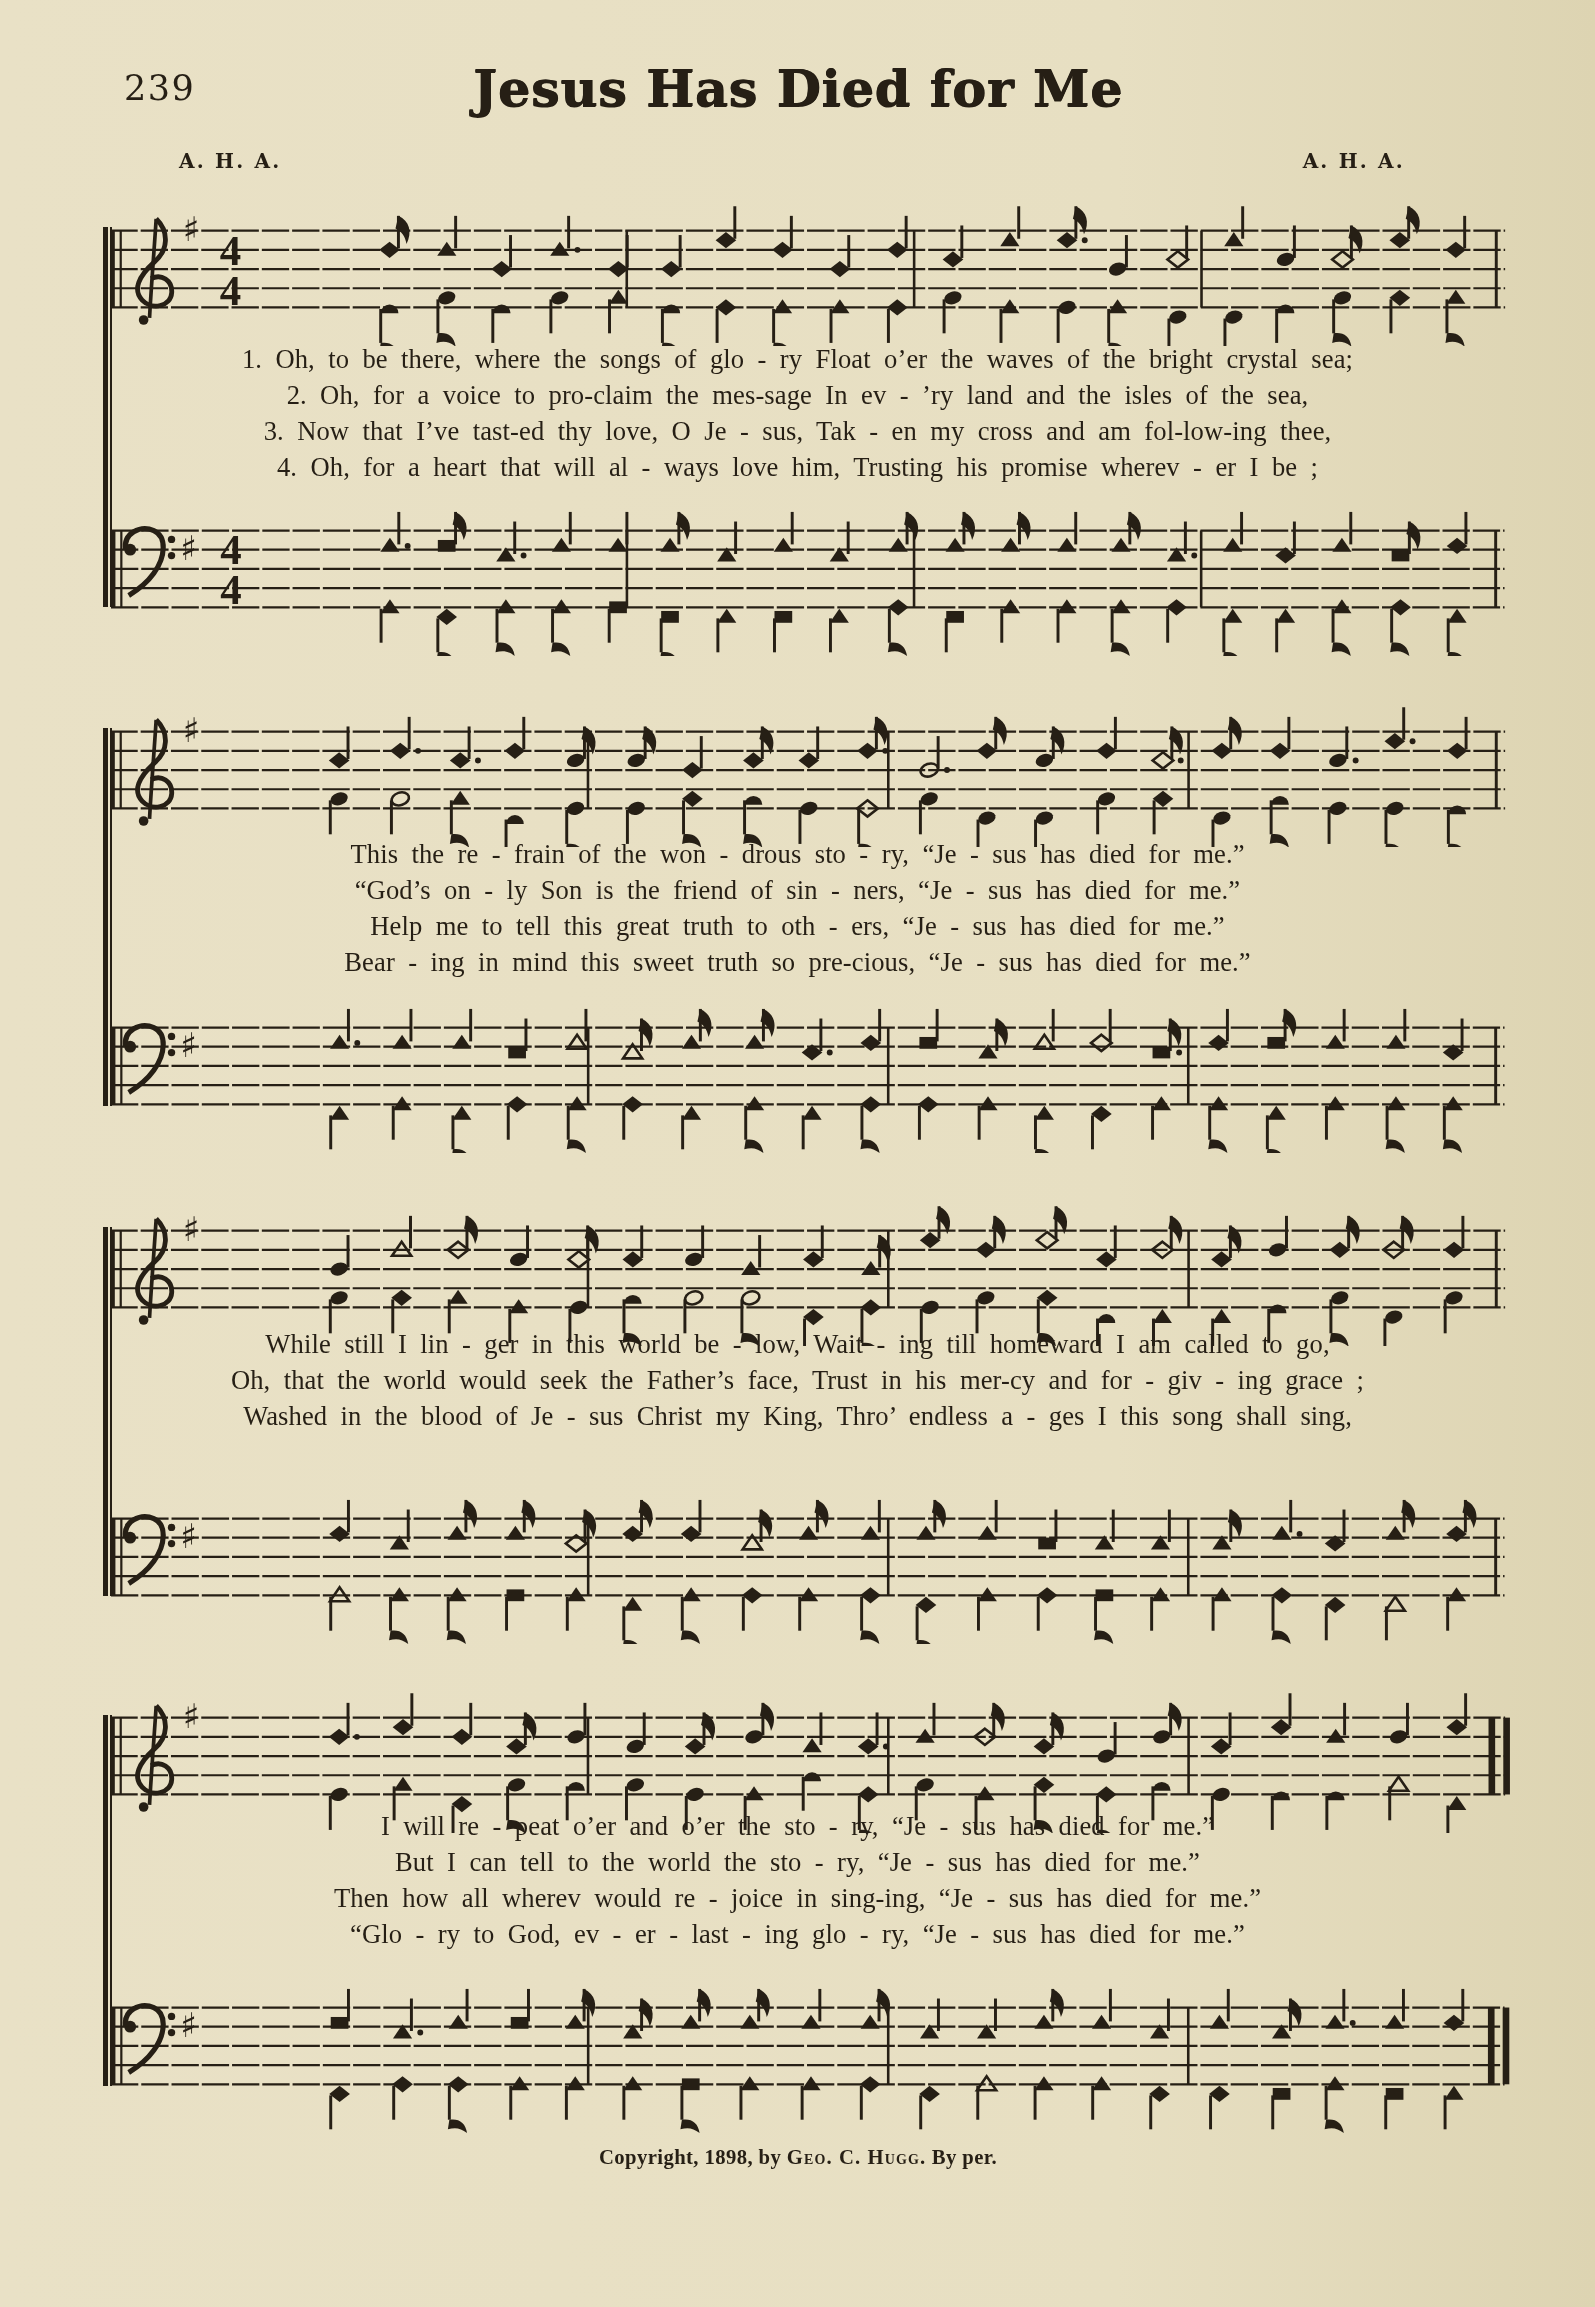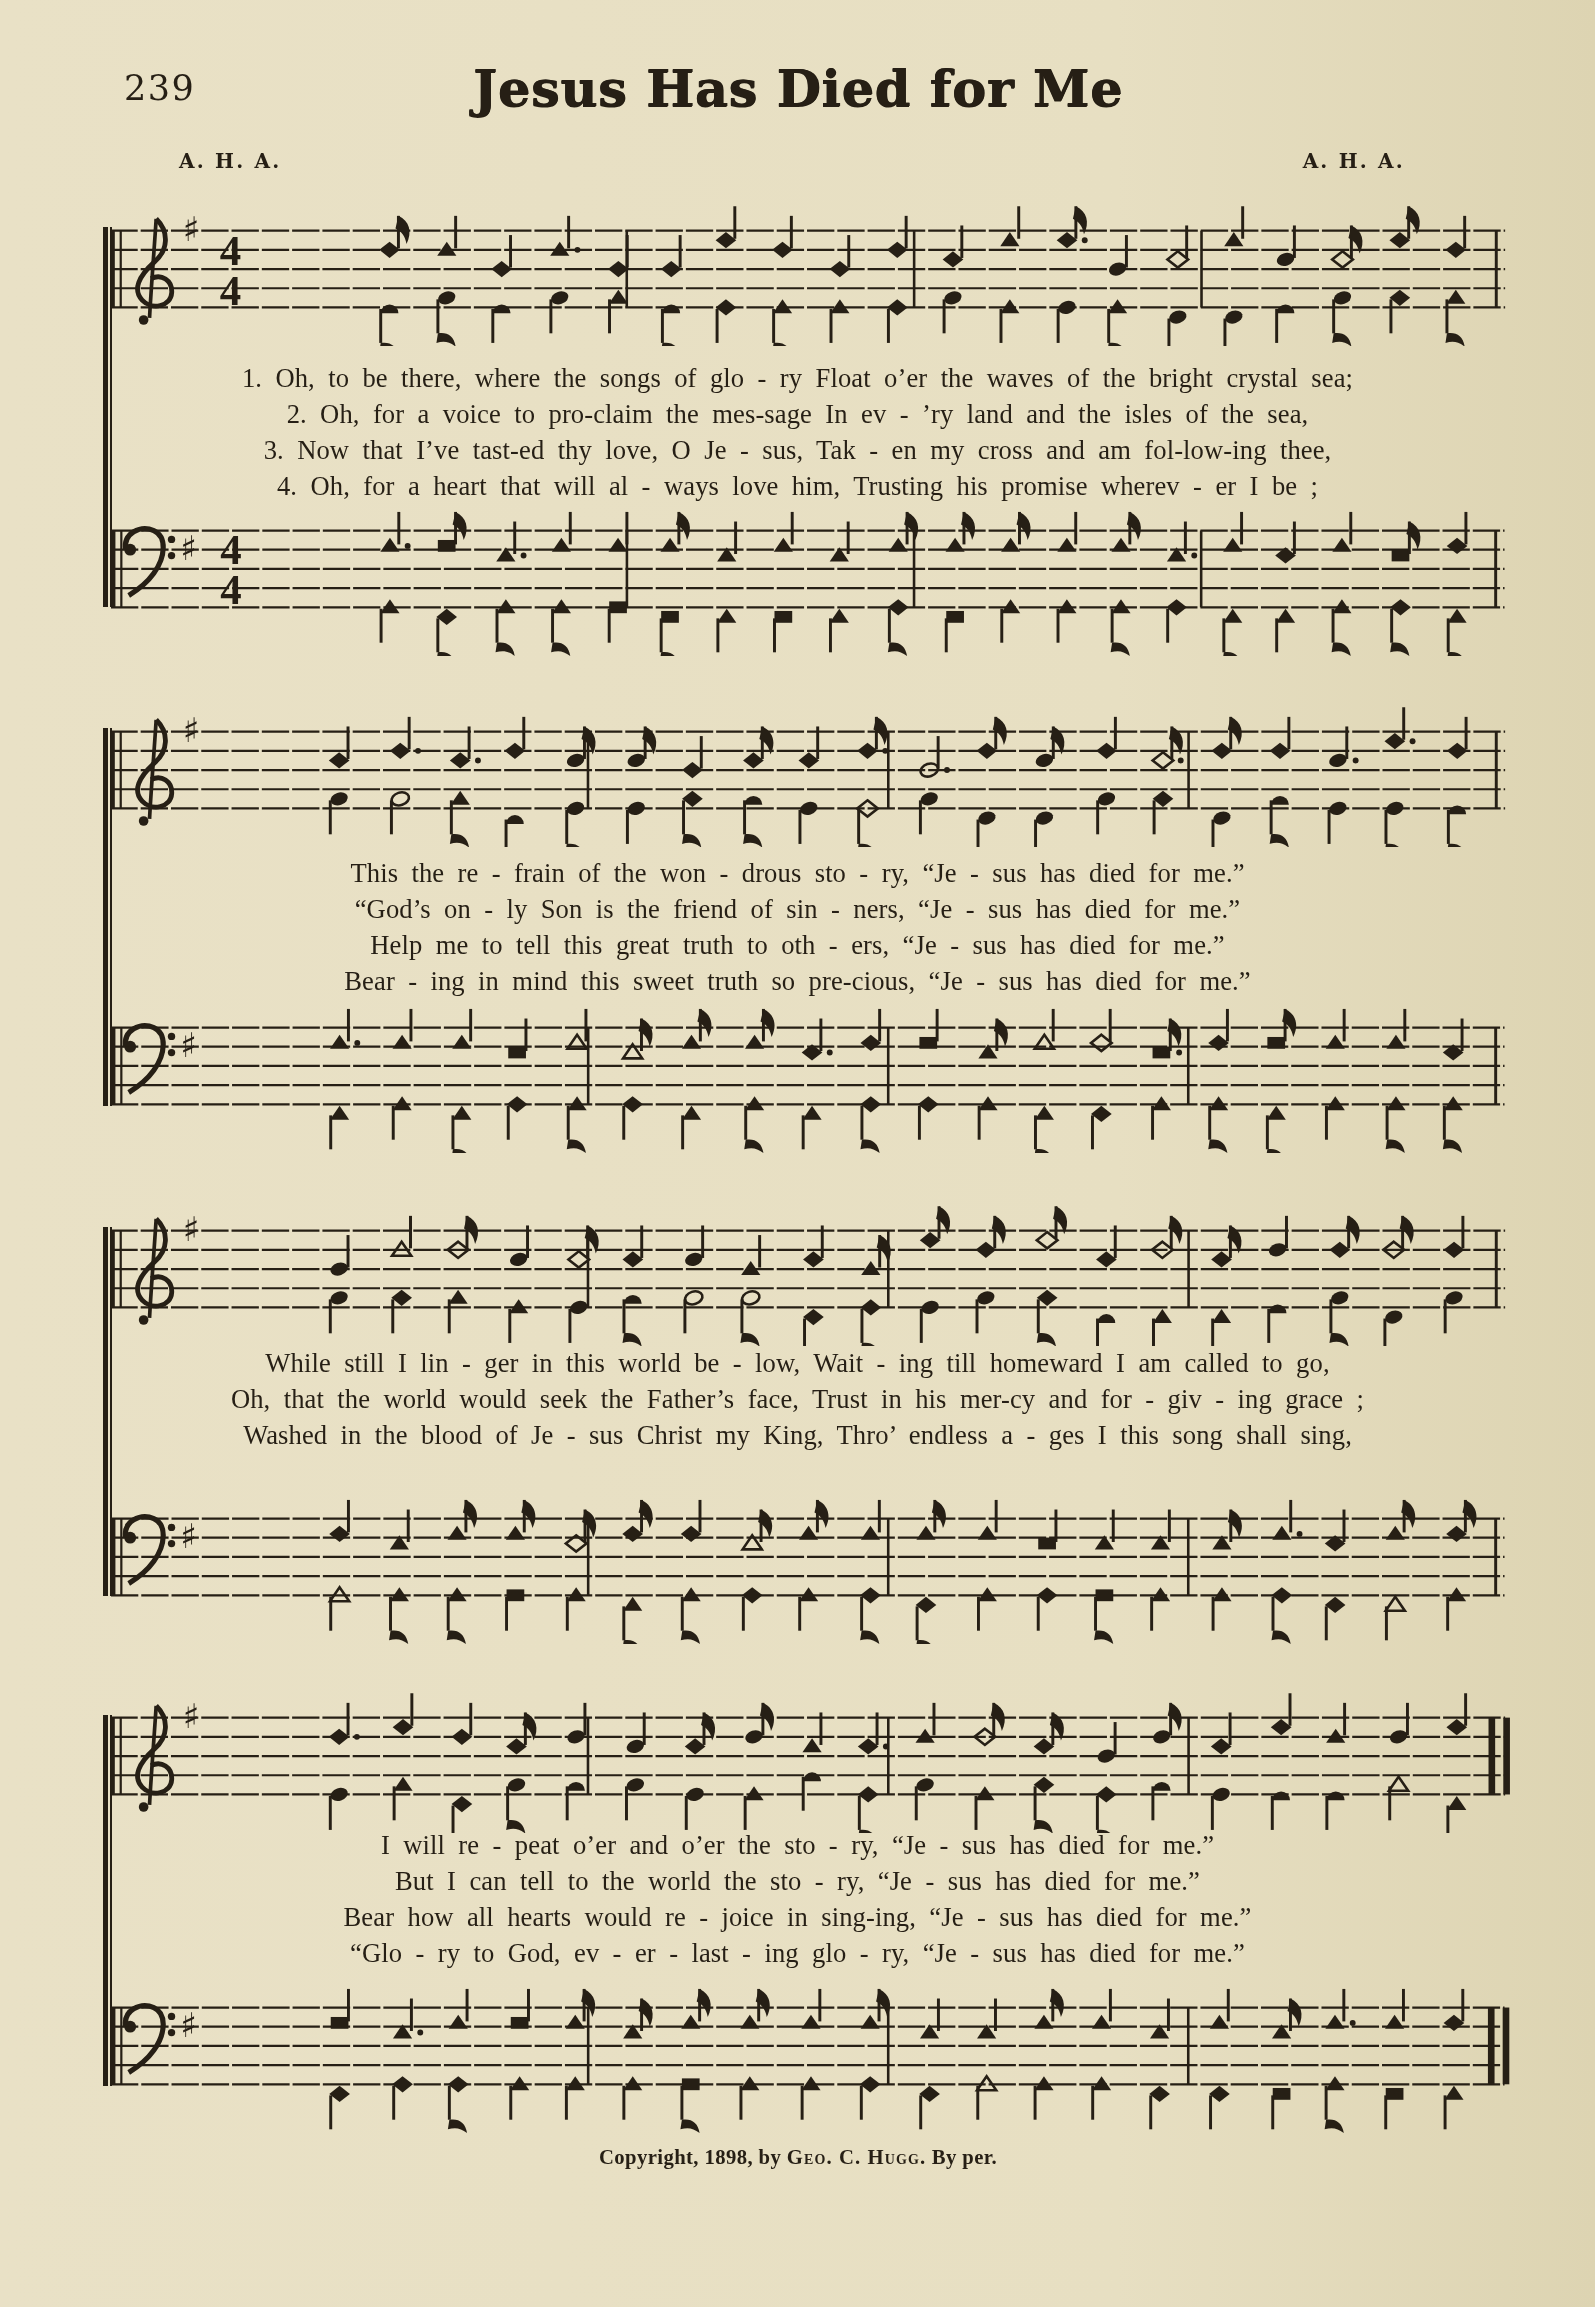--- a/index.html
+++ b/index.html
@@ -31,21 +31,21 @@
   .attrib{
     position:absolute;top:149px;font-size:20px;font-weight:700;
     font-family:"DejaVu Serif", serif;letter-spacing:2.2px;
   }
   .attrib.left{left:179px;}
   .attrib.right{right:191px;}
   svg.staff{position:absolute;left:103px;width:1411px;height:148px;display:block;}
   svg.staff.bass{height:155px;}
   .lyrics{
     position:absolute;left:74px;width:1447px;
-    text-align:center;white-space:nowrap;margin-top:19px;
+    text-align:center;white-space:nowrap;
   }
   .lyr-line{
     font-size:26.6px;line-height:36px;word-spacing:6.6px;
     letter-spacing:0.1px;
   }
   .system-rule{
     position:absolute;left:103px;width:0;
     border-left:5.2px solid var(--ink);
   }
   .system-rule::after{
@@ -921,21 +921,21 @@
       <line x1="1765.7635688582031" y1="68" x2="1765.7635688582031" y2="24" stroke="#261f15" stroke-width="4"></line>
       <line x1="1741.7635688582031" y1="137" x2="1741.7635688582031" y2="183" stroke="#261f15" stroke-width="4"></line>
       <polygon points="1832.5036923675582,46 1846.5036923675582,57 1832.5036923675582,68 1818.5036923675582,57" fill="#261f15"></polygon>
       <polygon points="1819.5036923675582,169 1845.5036923675582,169 1832.5036923675582,150" fill="#261f15"></polygon>
       <line x1="1844.5036923675582" y1="55" x2="1844.5036923675582" y2="11" stroke="#261f15" stroke-width="4"></line>
       <line x1="1820.5036923675582" y1="163" x2="1820.5036923675582" y2="209" stroke="#261f15" stroke-width="4"></line>
     </svg>
   <div class="lyrics" style="top:1808px">
     <div class="lyr-line">I    will   re - peat  o’er  and  o’er   the   sto  -  ry, “Je   -  sus   has  died   for   me.”</div>
     <div class="lyr-line">But    I   can  tell    to   the  world  the   sto  -  ry, “Je   -  sus   has  died   for   me.”</div>
-    <div class="lyr-line">Bear how all hearts would re - joice   in    sing-ing, “Je   -  sus   has  died   for   me.”</div>
+    <div class="lyr-line">Then how all wherev would re - joice   in    sing-ing, “Je   -  sus   has  died   for   me.”</div>
     <div class="lyr-line">“Glo - ry   to   God,   ev  -  er  -  last - ing   glo - ry,  “Je   -  sus   has  died   for   me.”</div>
   </div>
   <svg class="staff bass" style="top:1978px" viewBox="0 0 1910 210">
       <line x1="10" y1="40" x2="1898" y2="40" stroke="#261f15" stroke-width="3" stroke-dasharray="37 4"></line>
       <line x1="10" y1="66" x2="1898" y2="66" stroke="#261f15" stroke-width="3" stroke-dasharray="37 4"></line>
       <line x1="10" y1="92" x2="1898" y2="92" stroke="#261f15" stroke-width="3" stroke-dasharray="37 4"></line>
       <line x1="10" y1="118" x2="1898" y2="118" stroke="#261f15" stroke-width="3" stroke-dasharray="37 4"></line>
       <line x1="10" y1="144" x2="1898" y2="144" stroke="#261f15" stroke-width="3" stroke-dasharray="37 4"></line>
       <line x1="13" y1="40" x2="13" y2="144" stroke="#261f15" stroke-width="6"></line>
       <line x1="24" y1="40" x2="24" y2="144" stroke="#261f15" stroke-width="3"></line>

